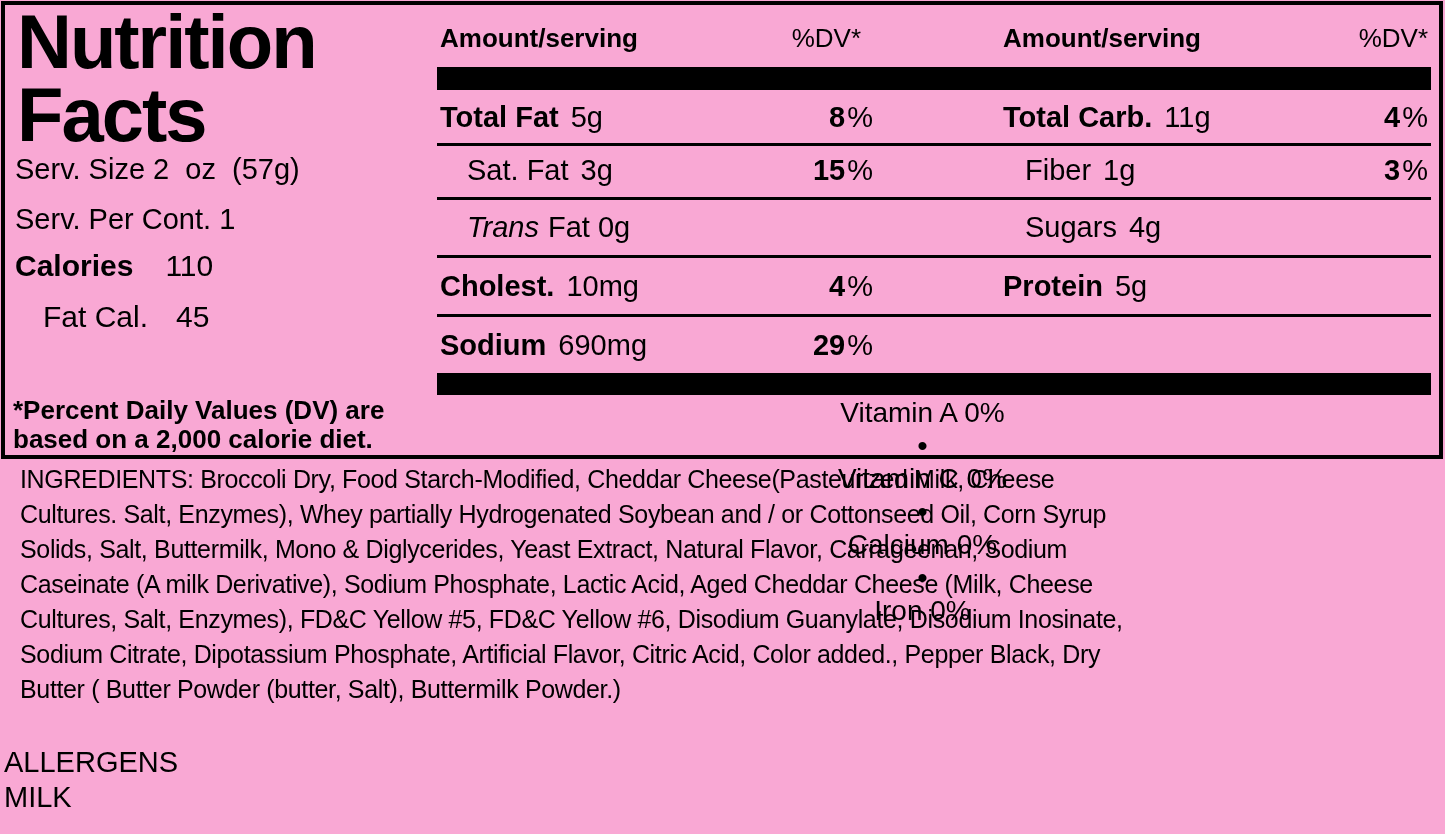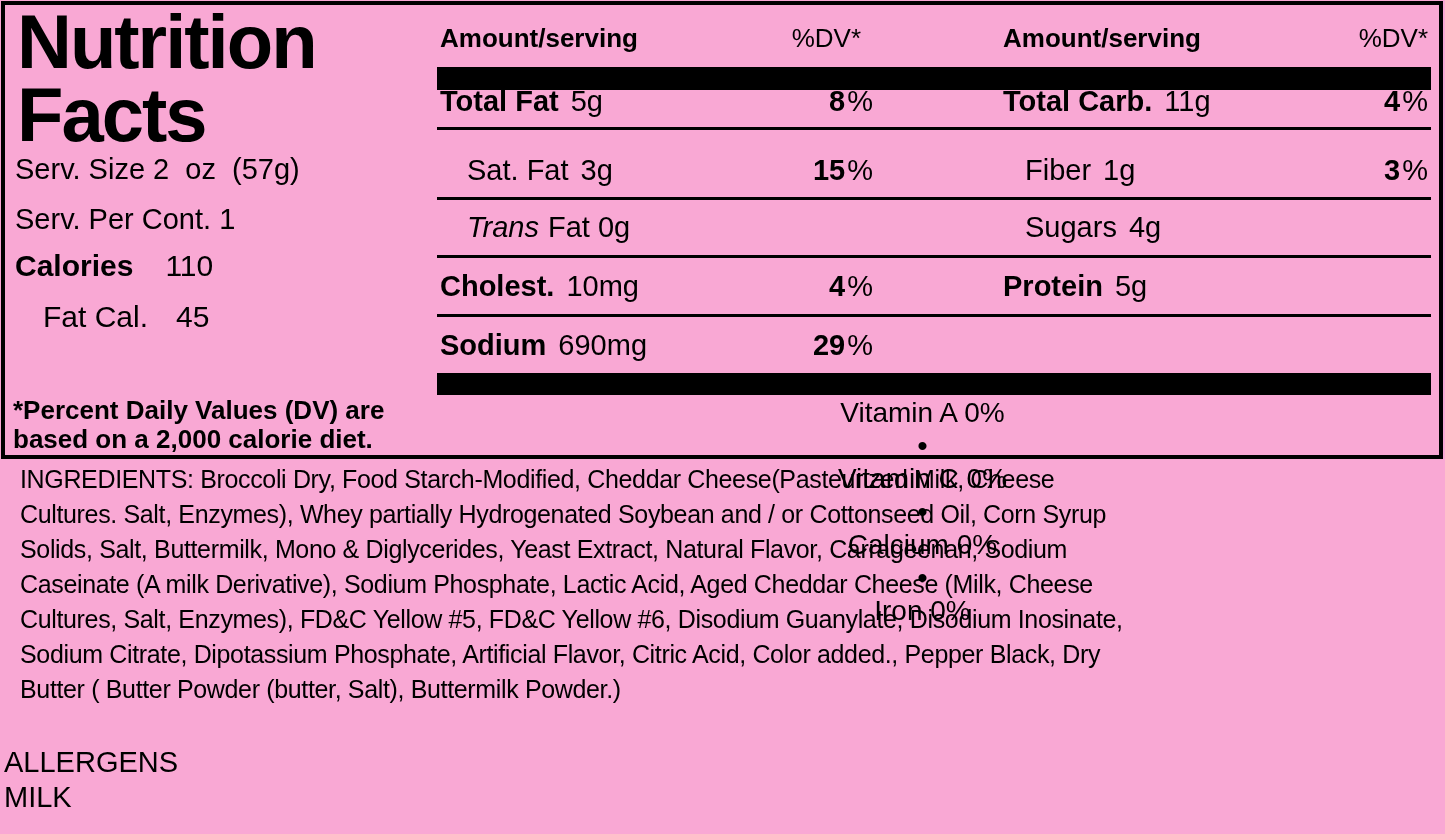--- a/index.html
+++ b/index.html
@@ -37,21 +37,21 @@
   .cC{left:566px;}
   .cD{right:3px;text-align:right;}
   .cA.sub{left:30px;}
   .cC.sub{left:588px;}
   .thead{top:10px;height:57px;line-height:57px;font-size:26px;}
   .thead .hlabel{font-weight:700;}
   .amt{margin-left:12px;font-weight:400;font-style:normal;}
   .psign{font-weight:400;margin-left:2px;}
   .dvnum{font-weight:700;}
   .ital{font-style:italic;text-align:center;}
-  .r1{top:76px;height:54px;line-height:50px;}
+  .r1{top:92px;height:54px;line-height:50px;}
   .r2{top:143px;height:57px;line-height:54px;}
   .r3{top:200px;height:58px;line-height:55px;}
   .r4{top:258px;height:59px;line-height:56px;}
   .r5{top:317px;height:56px;line-height:56px;}
 
   .vitamins{left:437px;top:397px;width:971px;height:52px;display:flex;
     align-items:center;justify-content:space-between;font-size:28px;flex-direction:column;}
   .bullet{font-size:30px;}
 
   

